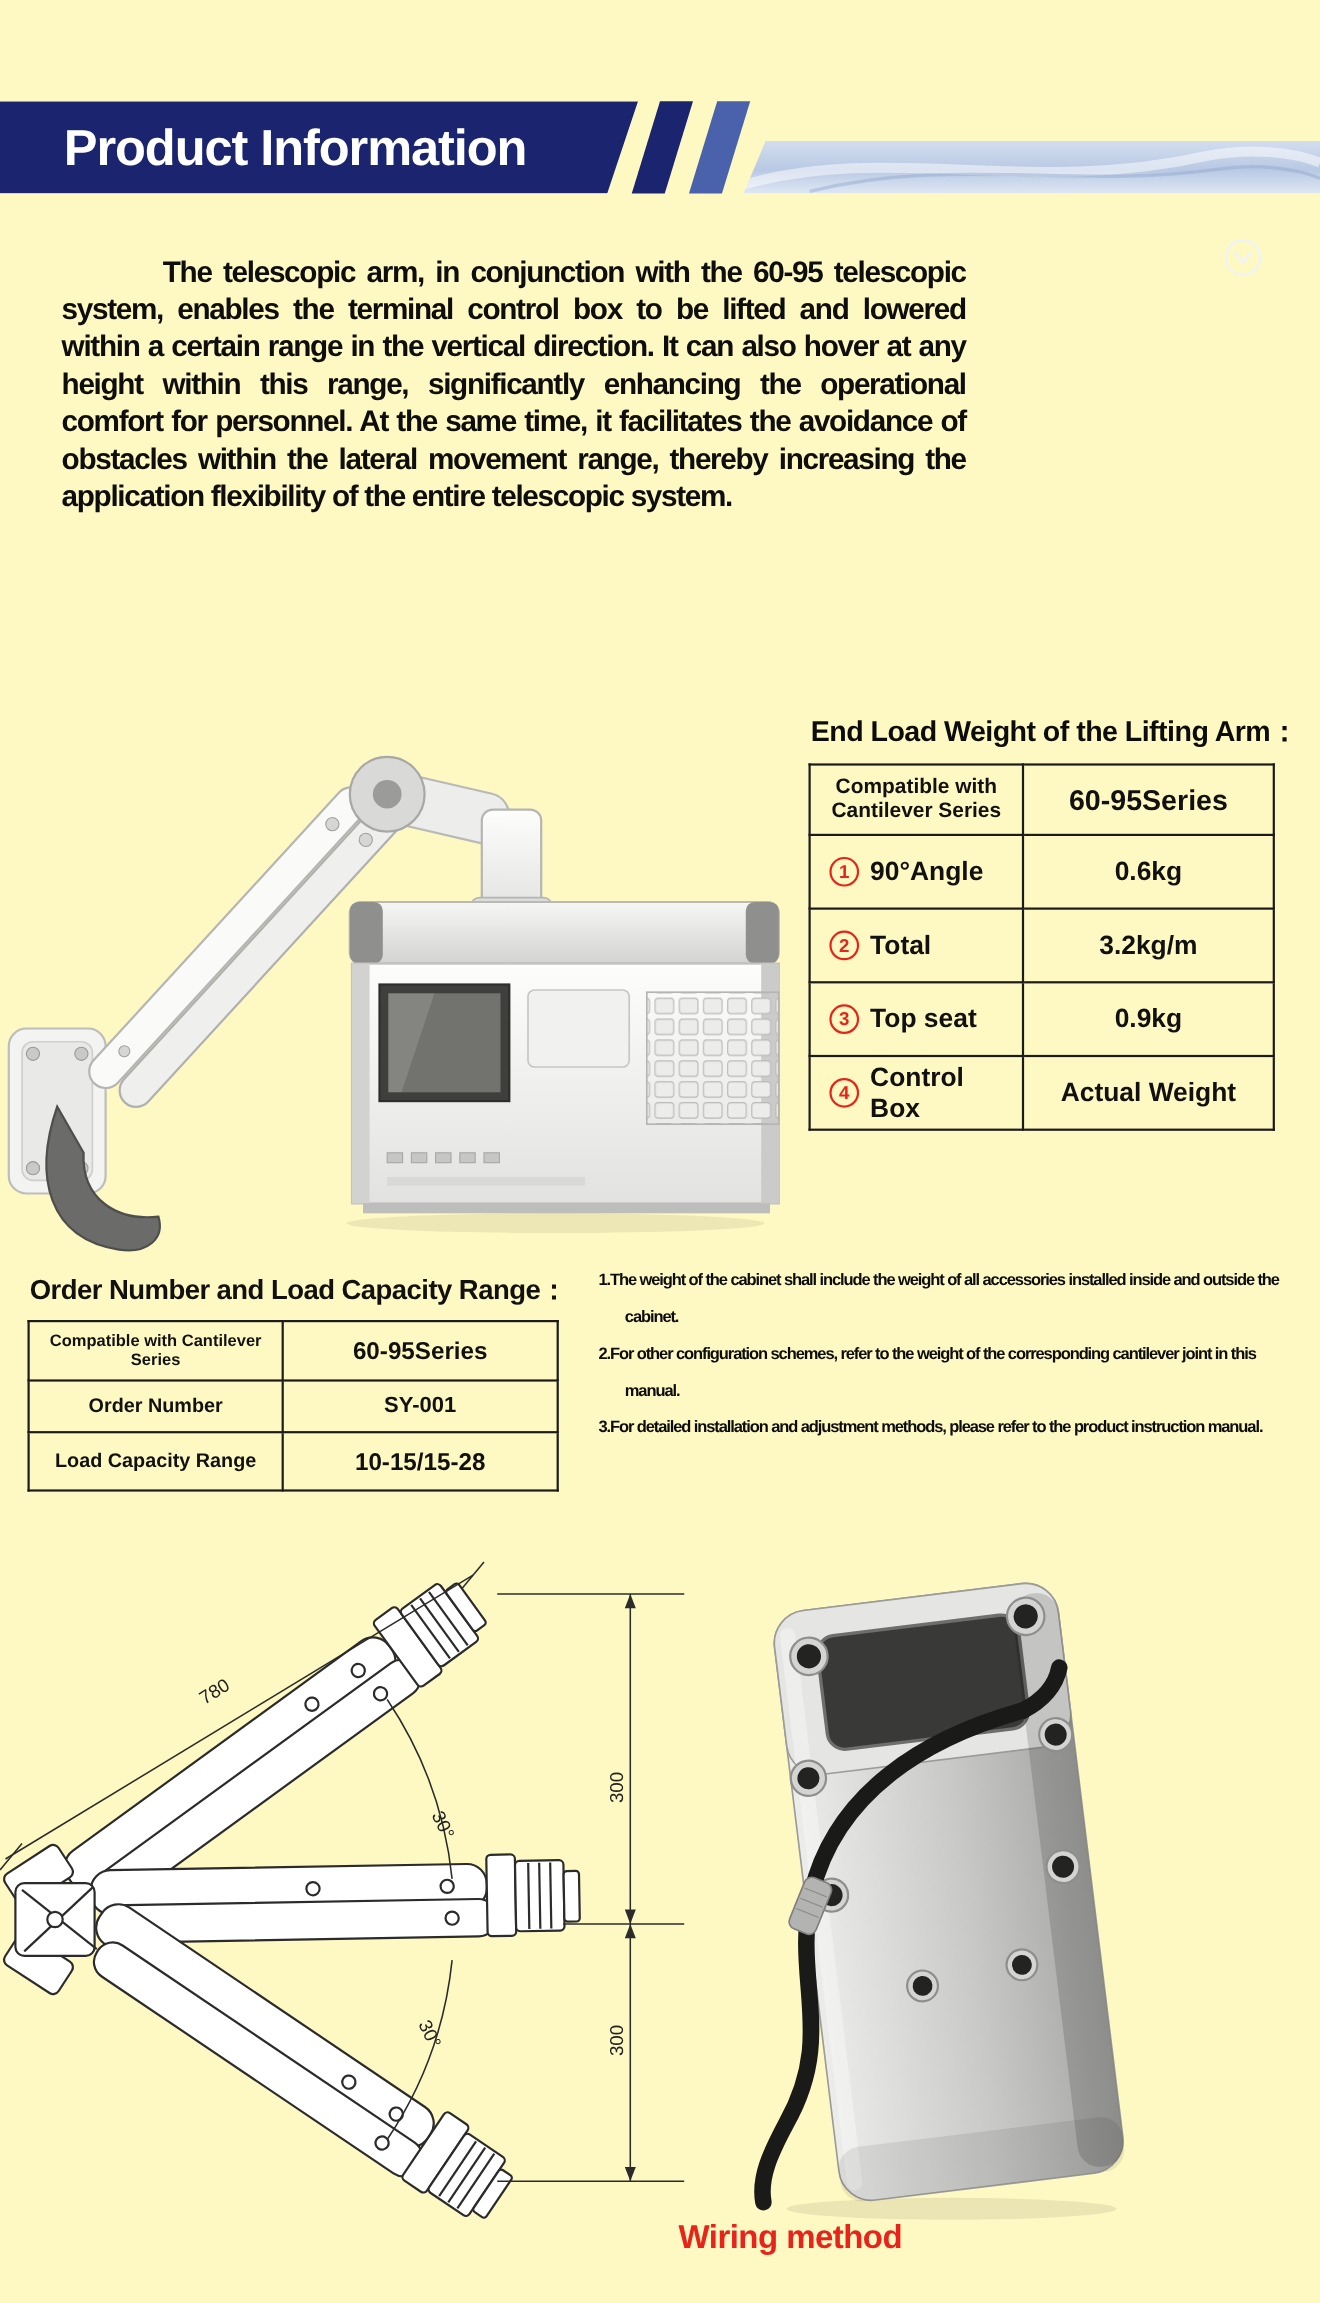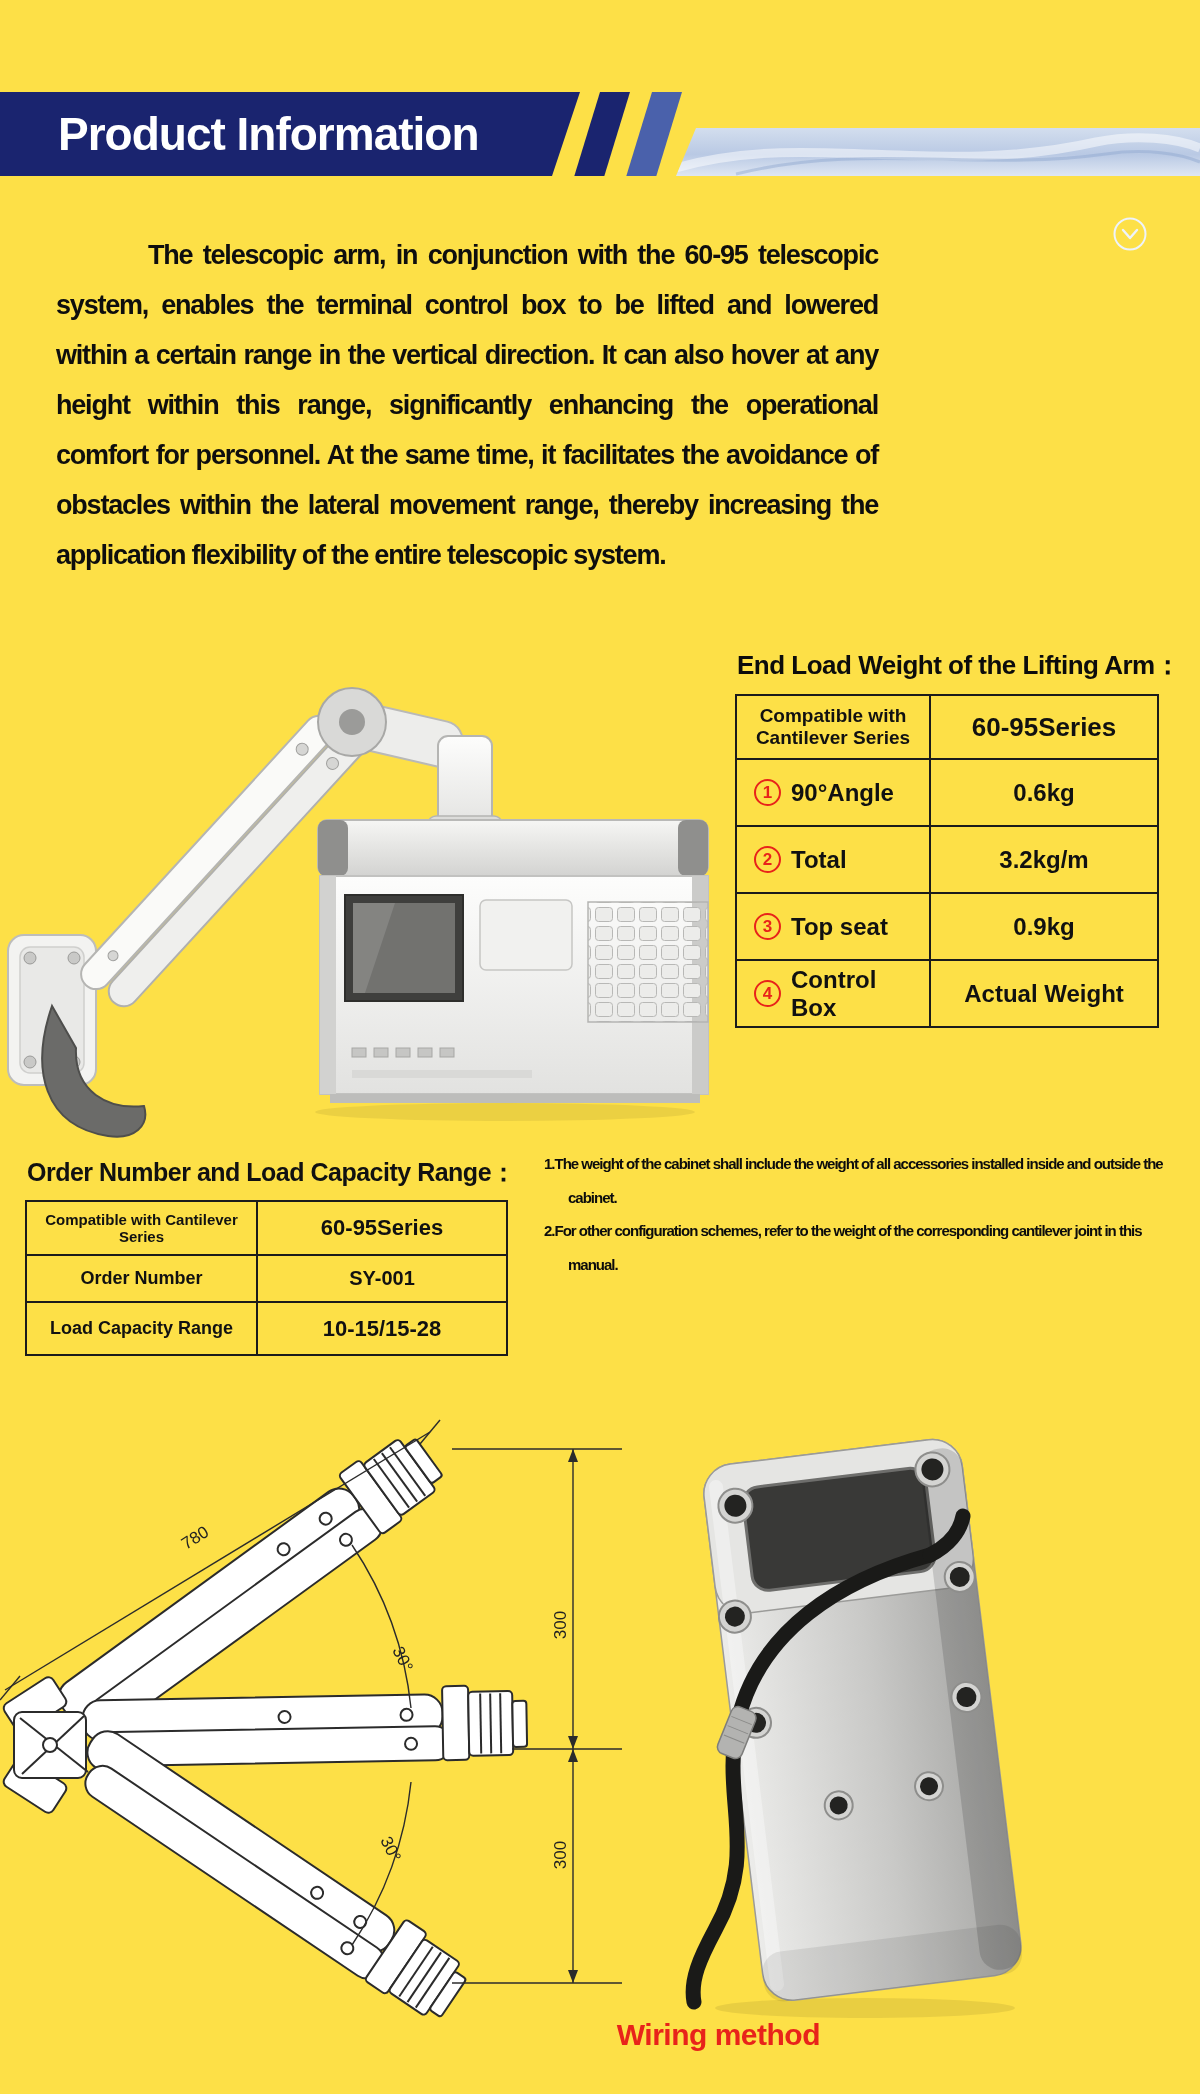--- a/index.html
+++ b/index.html
@@ -1,35 +1,35 @@
 <!DOCTYPE html>
 <html><head>
 <meta charset="utf-8">
 <style>
   html,body{margin:0;padding:0;background:#ffffff;}
-  .page{position:relative;width:1200px;height:2094px;background:#fde047;overflow:hidden;
+  .page{position:relative;width:1200px;height:2094px;background:#fef9c3;overflow:hidden;
         font-family:"Liberation Sans",sans-serif;color:#111;}
 
   
   .banner{position:absolute;left:0;top:92px;width:1200px;height:84px;}
   .b-navy{position:absolute;left:0;top:0;width:580px;height:84px;background:#1a246f;
           clip-path:polygon(0 0,580px 0,552px 84px,0 84px);display:flex;align-items:center;}
   .b-title{margin:0 0 0 58px;font-size:46px;font-weight:700;color:#ffffff;letter-spacing:-1px;white-space:nowrap;}
   .stripe{position:absolute;top:0;height:84px;transform:skewX(-17deg);transform-origin:top left;}
   .s1{left:600px;width:30px;background:#1a246f;}
   .s2{left:652px;width:30px;background:#4a61ab;}
   .b-band{position:absolute;left:676px;top:36px;width:524px;height:48px;
           background:linear-gradient(180deg,#d3deee 0%,#b9c9e4 55%,#dfe7f3 100%);
           clip-path:polygon(20px 0,100% 0,100% 100%,0 100%);}
   .b-band svg{position:absolute;left:0;top:0;}
   .chev{position:absolute;left:1112px;top:124px;width:36px;height:36px;}
 
   
   .intro{position:absolute;left:56px;top:230px;width:822px;margin:0;
-         font-size:27px;line-height:50px;font-weight:700;color:#0e0e0e;
+         font-size:27px;line-height:34px;font-weight:700;color:#0e0e0e;
          text-align:justify;text-indent:92px;letter-spacing:-1.2px;}
 
   
   .lt-title{position:absolute;left:737px;top:648px;margin:0;font-size:26px;font-weight:700;
             letter-spacing:-0.5px;color:#0c0c0c;white-space:nowrap;}
   table{border-collapse:collapse;table-layout:fixed;}
   td{border:2.4px solid #1b1b1b;vertical-align:middle;}
   .lt{position:absolute;left:735px;top:694px;width:422px;}
   .lt td{height:63px;}
   .lt tr.r1 td{height:60px;}
@@ -232,20 +232,21 @@
     <tr class="o3">
       <td class="c-lbl">Load Capacity Range</td>
       <td class="c-val" style="font-size:22px">10-15/15-28</td>
     </tr>
   </tbody>
     </table>
 
   <div class="notes">
     <p>1.The weight of the cabinet shall include the weight of all accessories installed inside and outside the cabinet.</p>
     <p>2.For other configuration schemes, refer to the weight of the corresponding cantilever joint in this manual.</p>
+    <p>3.For detailed installation and adjustment methods, please refer to the product instruction manual.</p>
   </div>
 
   <svg class="drawing" width="640" height="660" viewBox="0 0 640 660">
 
     <g class="dwg" transform="translate(55,345) rotate(-36)">
       <rect x="28" y="-44" width="360" height="40" rx="18"></rect>
       <rect x="44" y="-12" width="352" height="34" rx="16"></rect>
       <rect x="388" y="-52" width="26" height="74" rx="4"></rect>
       <rect x="414" y="-46" width="44" height="64" rx="4"></rect>
       <line x1="426" y1="-44" x2="426" y2="16"></line>

